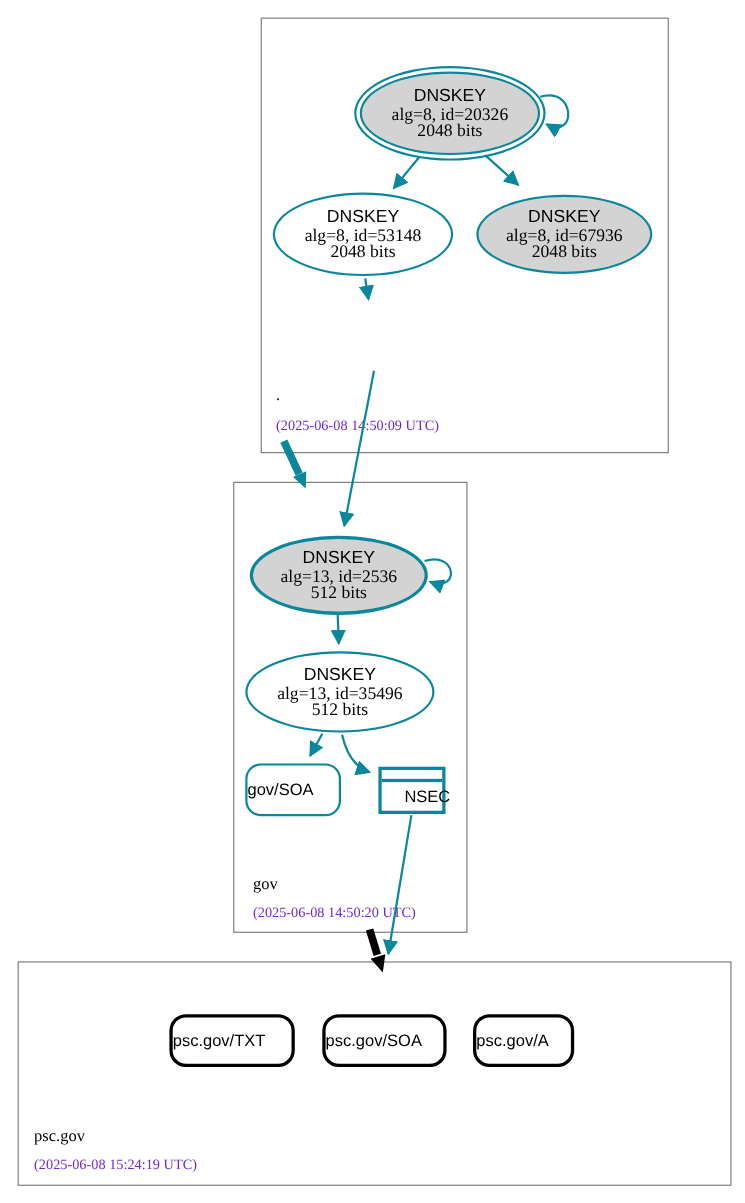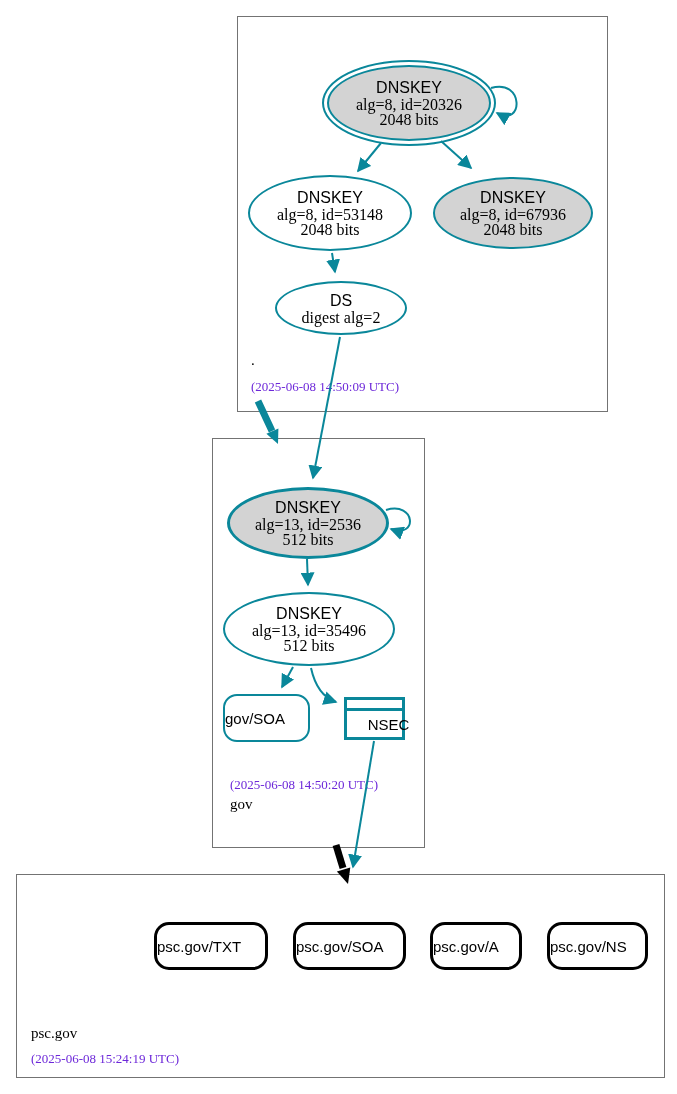--- a/index.html
+++ b/index.html
@@ -57,21 +57,21 @@
 <div class="canvas">
 
   <div class="zone-box" style="left:237px; top:16px; width:369px; height:394px;"></div>
   <div class="zone-box" style="left:212px; top:438px; width:211px; height:408px;"></div>
   <div class="zone-box" style="left:16px; top:874px; width:647px; height:202px;"></div>
 
   <div class="zone-label" style="left:251px; top:352px;">.</div>
   <div class="zone-ts" style="left:251px; top:379px;">(2025-06-08 14:50:09 UTC)</div>
 
   <div class="zone-label" style="left:230px; top:796px;">gov</div>
-  <div class="zone-ts" style="left:230px; top:777px;">(2025-06-08 14:50:20 UTC)</div>
+  <div class="zone-ts" style="left:230px; top:822px;">(2025-06-08 14:50:20 UTC)</div>
 
   <div class="zone-label" style="left:31px; top:1025px;">psc.gov</div>
   <div class="zone-ts" style="left:31px; top:1051px;">(2025-06-08 15:24:19 UTC)</div>
 
   <div class="ellipse-outer" style="left:322px; top:60px; width:174px; height:86px;">
     <div class="ellipse-inner">
       <div class="node-text">
         <div class="node-title">DNSKEY</div>
         <div class="node-detail">alg=8, id=20326</div>
         <div class="node-detail">2048 bits</div>
@@ -88,26 +88,20 @@
   </div>
 
   <div class="ellipse gray" style="left:433px; top:177px; width:160px; height:72px;">
     <div class="node-text">
       <div class="node-title">DNSKEY</div>
       <div class="node-detail">alg=8, id=67936</div>
       <div class="node-detail">2048 bits</div>
     </div>
   </div>
 
-  <div class="ellipse" style="left:275px; top:281px; width:132px; height:54px;">
-    <div class="node-text">
-      <div class="node-title">DS</div>
-      <div class="node-detail">digest alg=2</div>
-    </div>
-  </div>
 
   <div class="ellipse gray thick" style="left:227px; top:487px; width:162px; height:72px;">
     <div class="node-text">
       <div class="node-title">DNSKEY</div>
       <div class="node-detail">alg=13, id=2536</div>
       <div class="node-detail">512 bits</div>
     </div>
   </div>
 
   <div class="ellipse" style="left:223px; top:592px; width:172px; height:74px;">
@@ -128,23 +122,20 @@
   </div>
 
   <div class="rrset black" style="left:154px; top:922px; width:114px; height:48px;">
     <span>psc.gov/TXT</span>
   </div>
   <div class="rrset black" style="left:293px; top:922px; width:113px; height:48px;">
     <span>psc.gov/SOA</span>
   </div>
   <div class="rrset black" style="left:430px; top:922px; width:92px; height:48px;">
     <span>psc.gov/A</span>
-  </div>
-  <div class="rrset black" style="left:547px; top:922px; width:101px; height:48px;">
-    <span>psc.gov/NS</span>
   </div>
 
   <svg class="edges" width="677" height="1094" viewBox="0 0 677 1094">
     <defs>
       <marker id="ta" markerWidth="7" markerHeight="7" refX="6.2" refY="3.5" orient="auto">
         <path d="M0,0 L7,3.5 L0,7 z" fill="#0a879a"></path>
       </marker>
     </defs>
 
     <path d="M 491,88 C 524,78 524,128 497,113" fill="none" stroke="#0a879a" stroke-width="2" marker-end="url(#ta)"></path>

